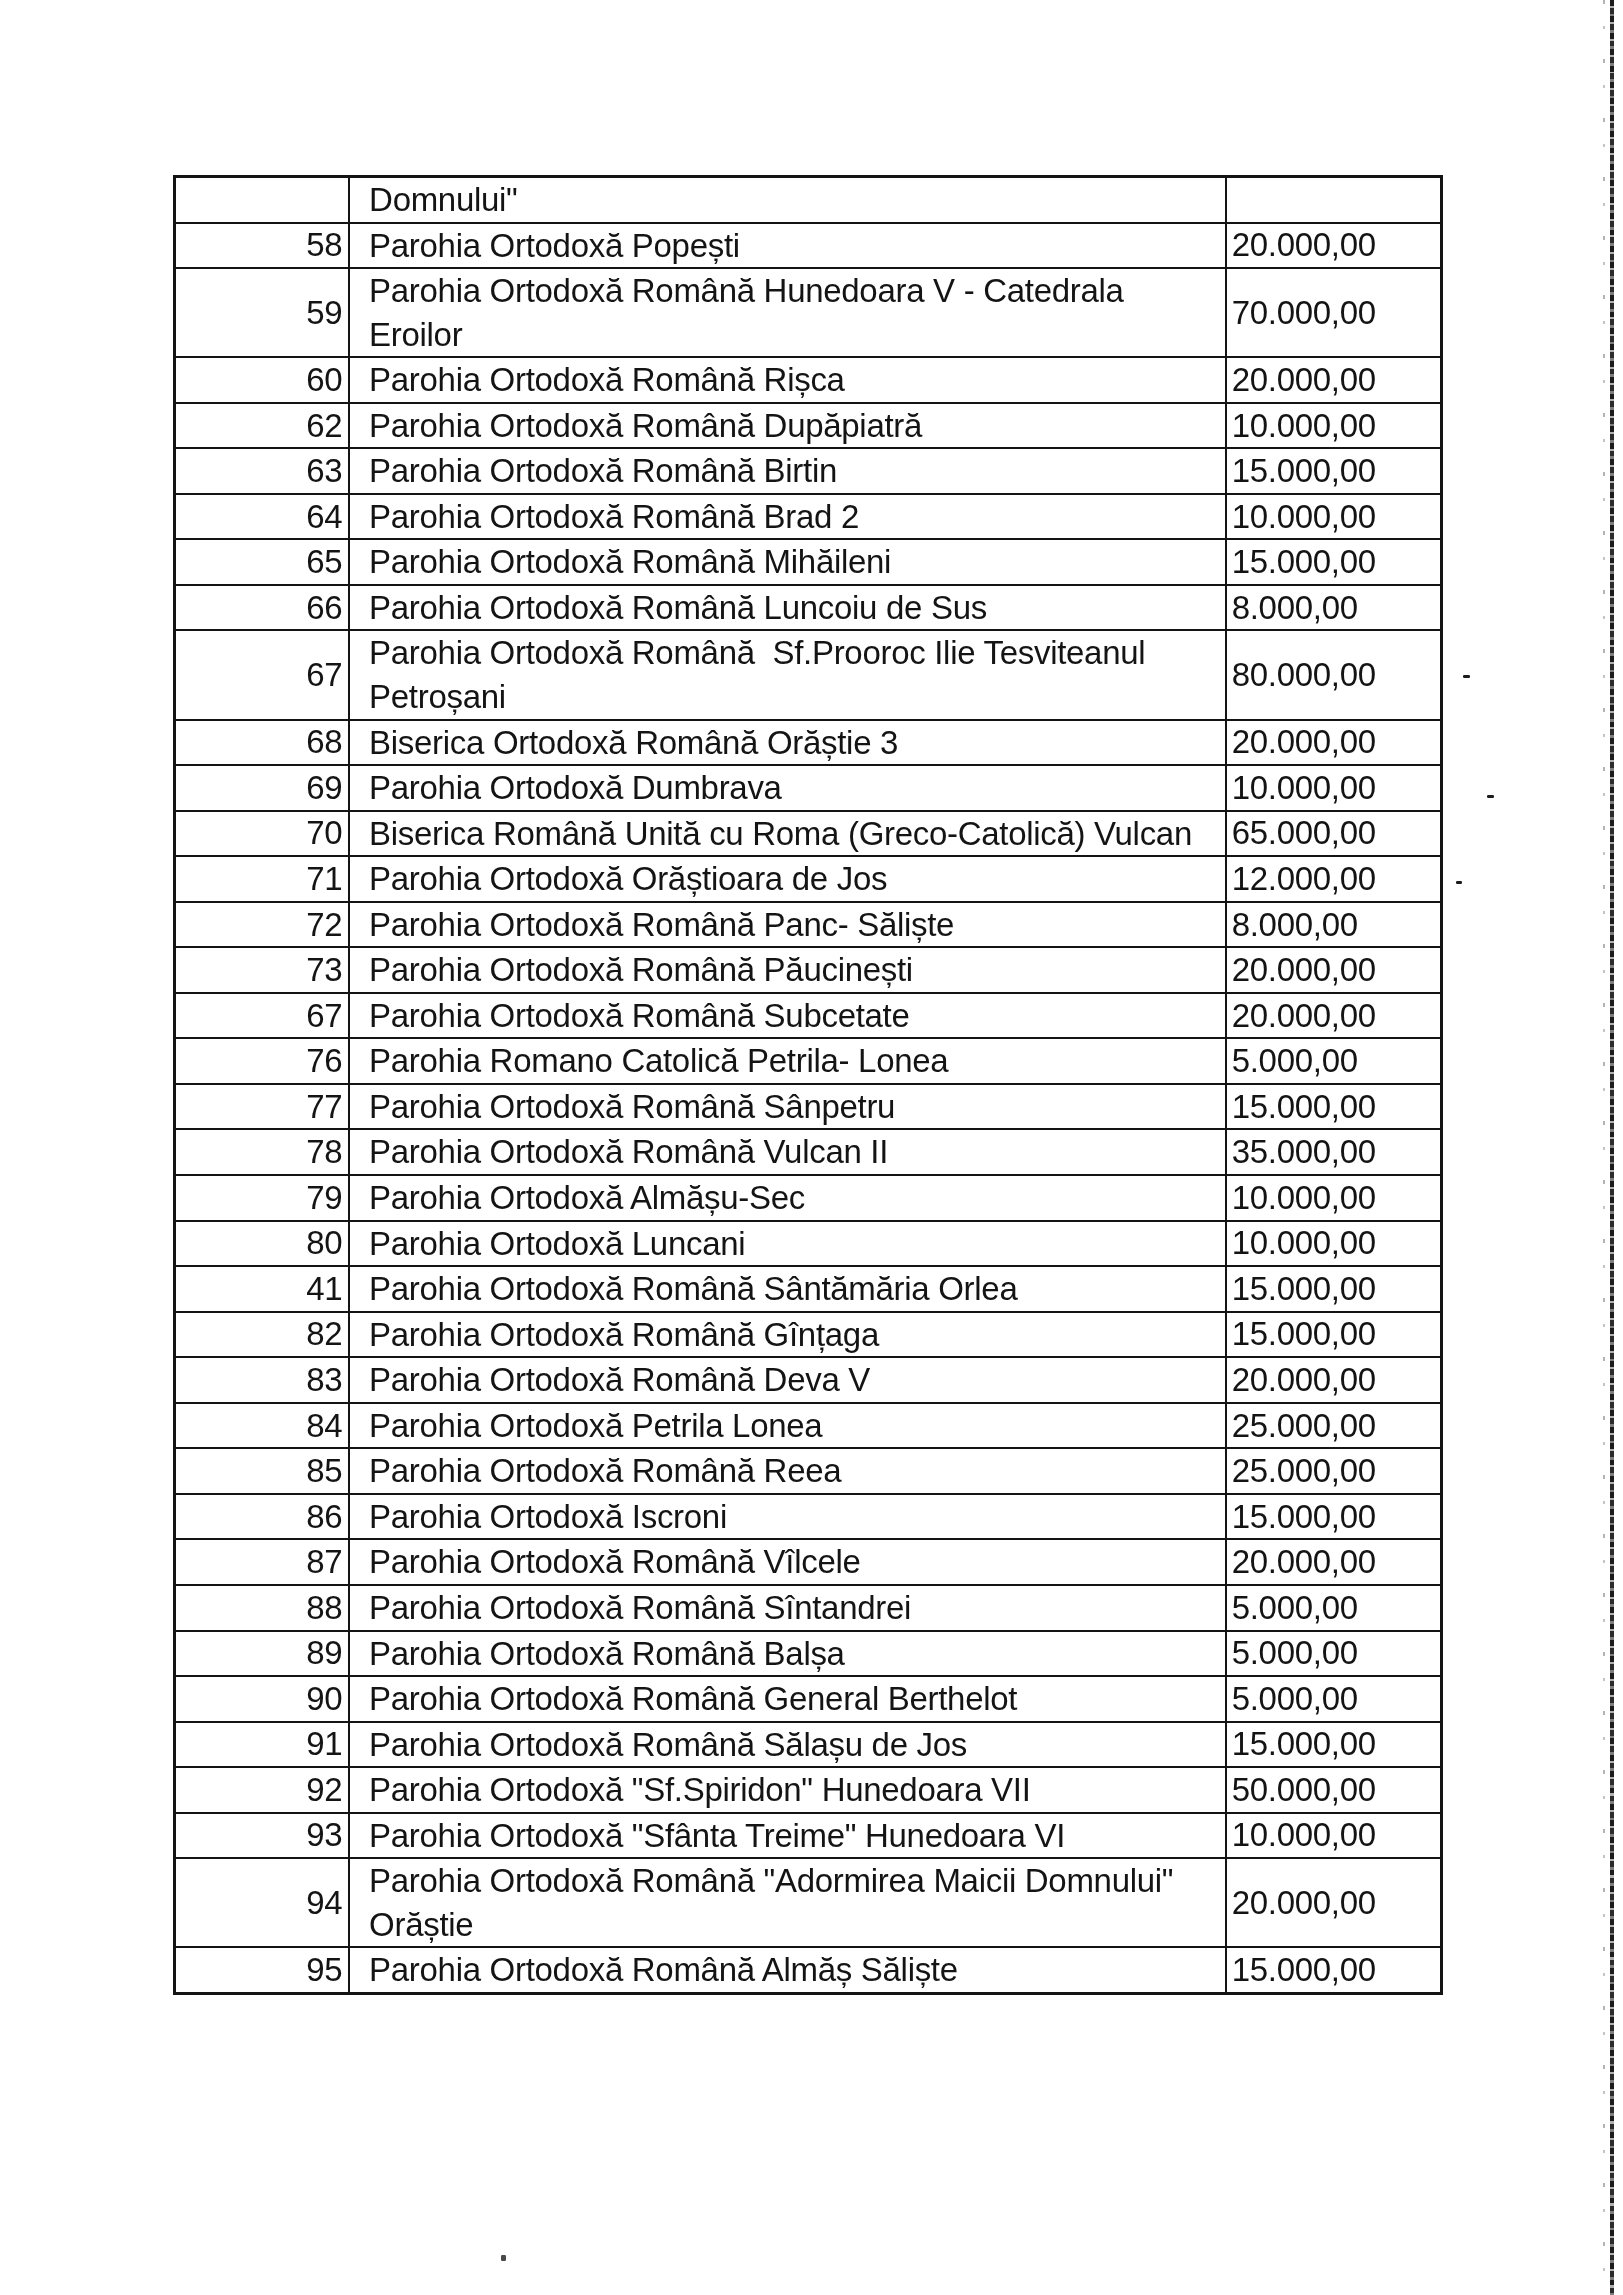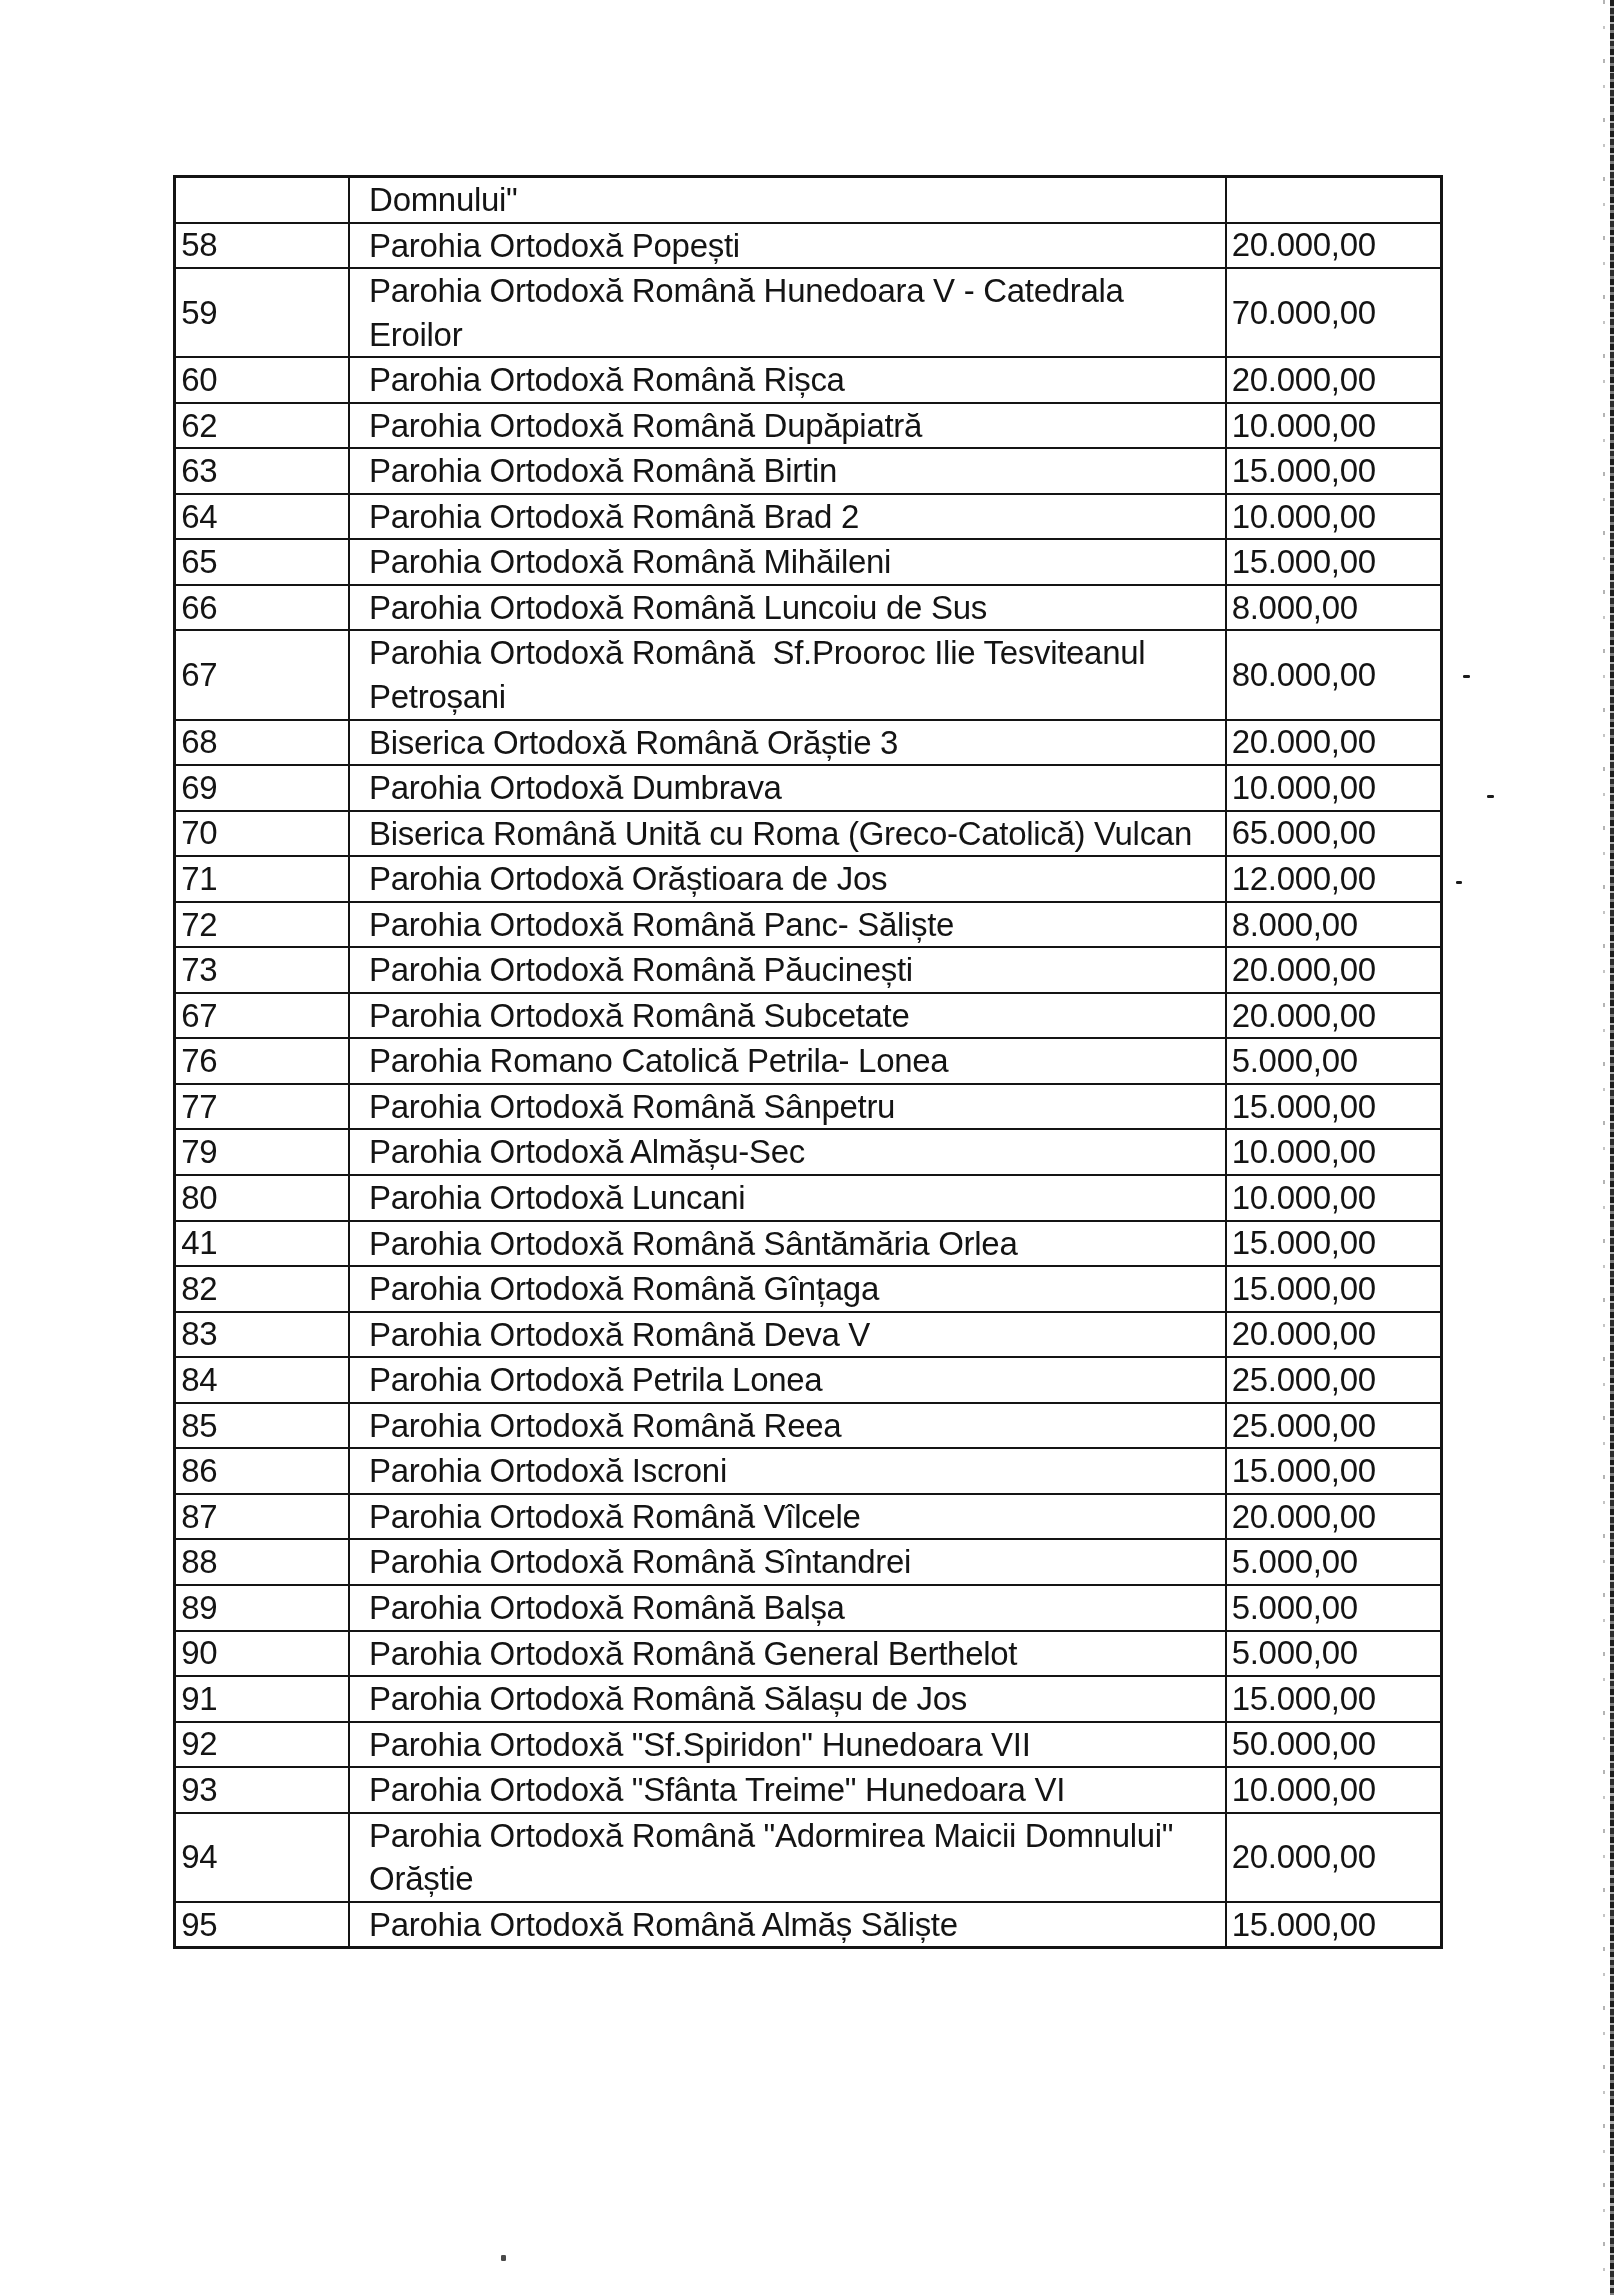--- a/index.html
+++ b/index.html
@@ -35,21 +35,21 @@
     border-top-width: 2.6px;
     border-bottom-width: 2.6px;
     font-size: 33px;
     letter-spacing: -0.3px;
     color: var(--ink);
     vertical-align: middle;
     overflow: hidden;
   }
   tr.row { height: 44px; }
   tr.row.double { height: 89px; }
-  td.col-index { text-align: left; padding: 0 5.2px; }
+  td.col-index { text-align: right; padding: 0 5.2px; }
   td.col-name  {
     text-align: left;
     padding: 0 13px 0 19.6px;
     white-space: pre-wrap;
     line-height: 1.32;
   }
   td.col-amount { padding: 0 17px 0 5.2px; }
 
   
   .scan-edge {
@@ -192,20 +192,25 @@
     <td class="col-index">76</td>
     <td class="col-name">Parohia Romano Catolică Petrila- Lonea</td>
     <td class="col-amount">5.000,00</td>
   </tr>
         <tr class="row">
     <td class="col-index">77</td>
     <td class="col-name">Parohia Ortodoxă Română Sânpetru</td>
     <td class="col-amount">15.000,00</td>
   </tr>
         <tr class="row">
+    <td class="col-index">78</td>
+    <td class="col-name">Parohia Ortodoxă Română Vulcan II</td>
+    <td class="col-amount">35.000,00</td>
+  </tr>
+        <tr class="row">
     <td class="col-index">79</td>
     <td class="col-name">Parohia Ortodoxă Almășu-Sec</td>
     <td class="col-amount">10.000,00</td>
   </tr>
         <tr class="row">
     <td class="col-index">80</td>
     <td class="col-name">Parohia Ortodoxă Luncani</td>
     <td class="col-amount">10.000,00</td>
   </tr>
         <tr class="row">

